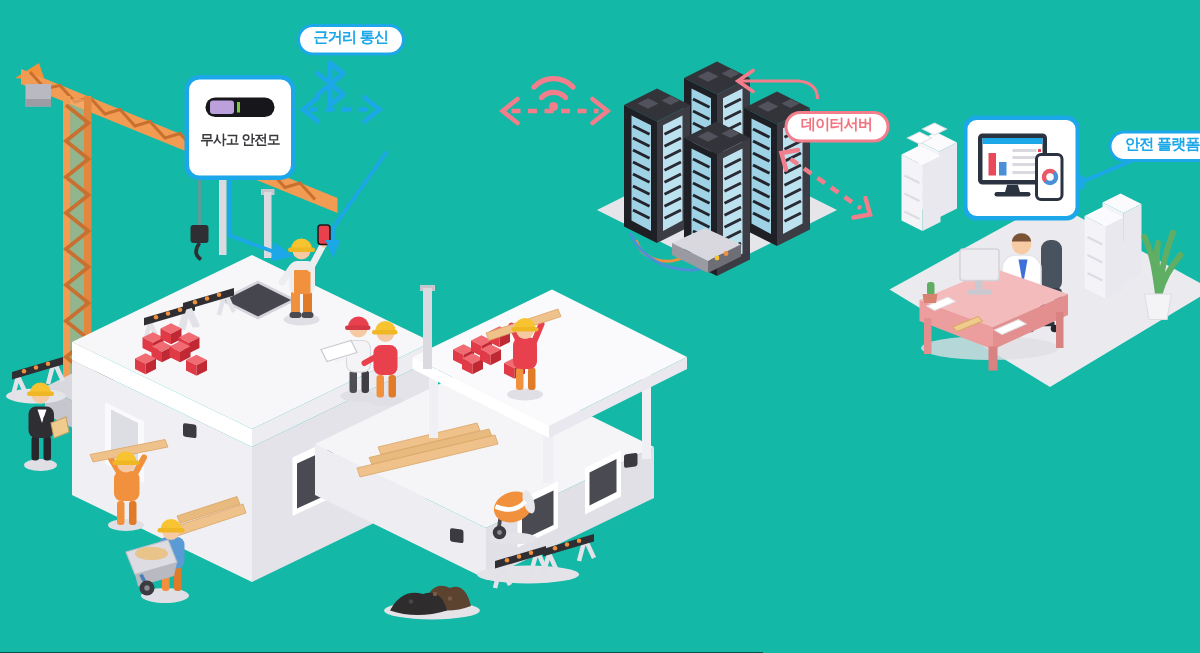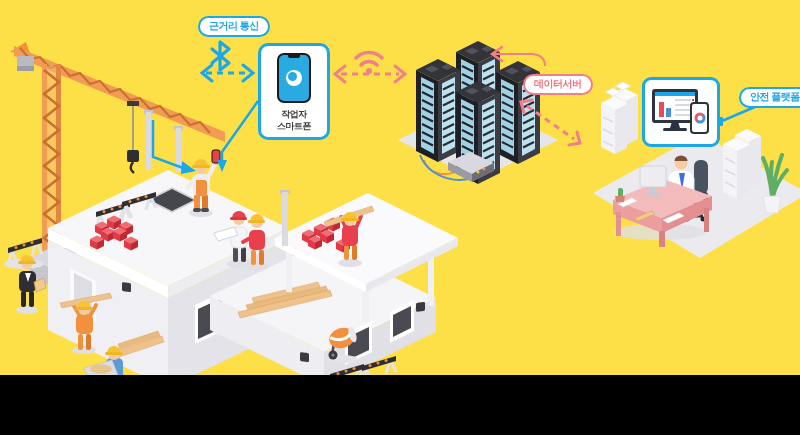--- a/index.html
+++ b/index.html
@@ -1,16 +1,16 @@
 <!DOCTYPE html>
 <html><head>
 <meta charset="utf-8">
 <style>
   html,body{margin:0;padding:0;background:#000;}
-  .stage{position:relative;width:800px;height:375px;background:#fde047;overflow:hidden;
+  .stage{position:relative;width:800px;height:435px;background:#14b8a6;overflow:hidden;
          font-family:"Liberation Sans",sans-serif;}
   .stage svg{position:absolute;left:0;top:0;}
   .badge{position:absolute;background:#fff;border:2px solid;border-radius:12px;
          font-size:10px;font-weight:bold;padding:2px 9px;line-height:1.25;letter-spacing:-0.5px;
          white-space:nowrap;}
   .badge.blue{border-color:#1BA7E8;color:#1BA7E8;}
   .badge.pink{border-color:#F27E8C;color:#F2737F;}
   .card{position:absolute;background:#fff;border:3px solid #1BA7E8;border-radius:10px;
         box-sizing:border-box;}
   .card-label{font-size:9px;font-weight:bold;color:#3A3A3E;text-align:center;
@@ -495,30 +495,28 @@
     <circle cx="369" cy="71" r="3" fill="#F27E8C"></circle>
   </g>
   <g>
     <rect x="714" y="117" width="9" height="9" rx="1" fill="#1BA7E8"></rect>
     <path d="M722,121 L757,106" stroke="#1BA7E8" stroke-width="2.5" fill="none"></path>
   </g>
 </svg>
 
 <div class="badge blue" id="badge-short">근거리 통신</div>
 
-
-<div class="card" id="phone-card">
-  <div class="phone">
-    <span class="phone-logo"></span>
+<div class="card" id="helmet-card">
+  <div class="sensor">
+    <span class="sensor-btn"></span>
+    <span class="sensor-led"></span>
   </div>
-  <div class="card-label">
-    <div>작업자</div>
-    <div>스마트폰</div>
-  </div>
+  <div class="card-label">무사고 안전모</div>
 </div>
+
 
 
 <div class="badge pink" id="label-server">데이터서버</div>
 
 <div class="card" id="platform-card">
   <div class="monitor">
     <span class="mon-bar"></span>
     <span class="bar-red"></span>
     <span class="bar-blue"></span>
     <span class="mon-rows"></span>

